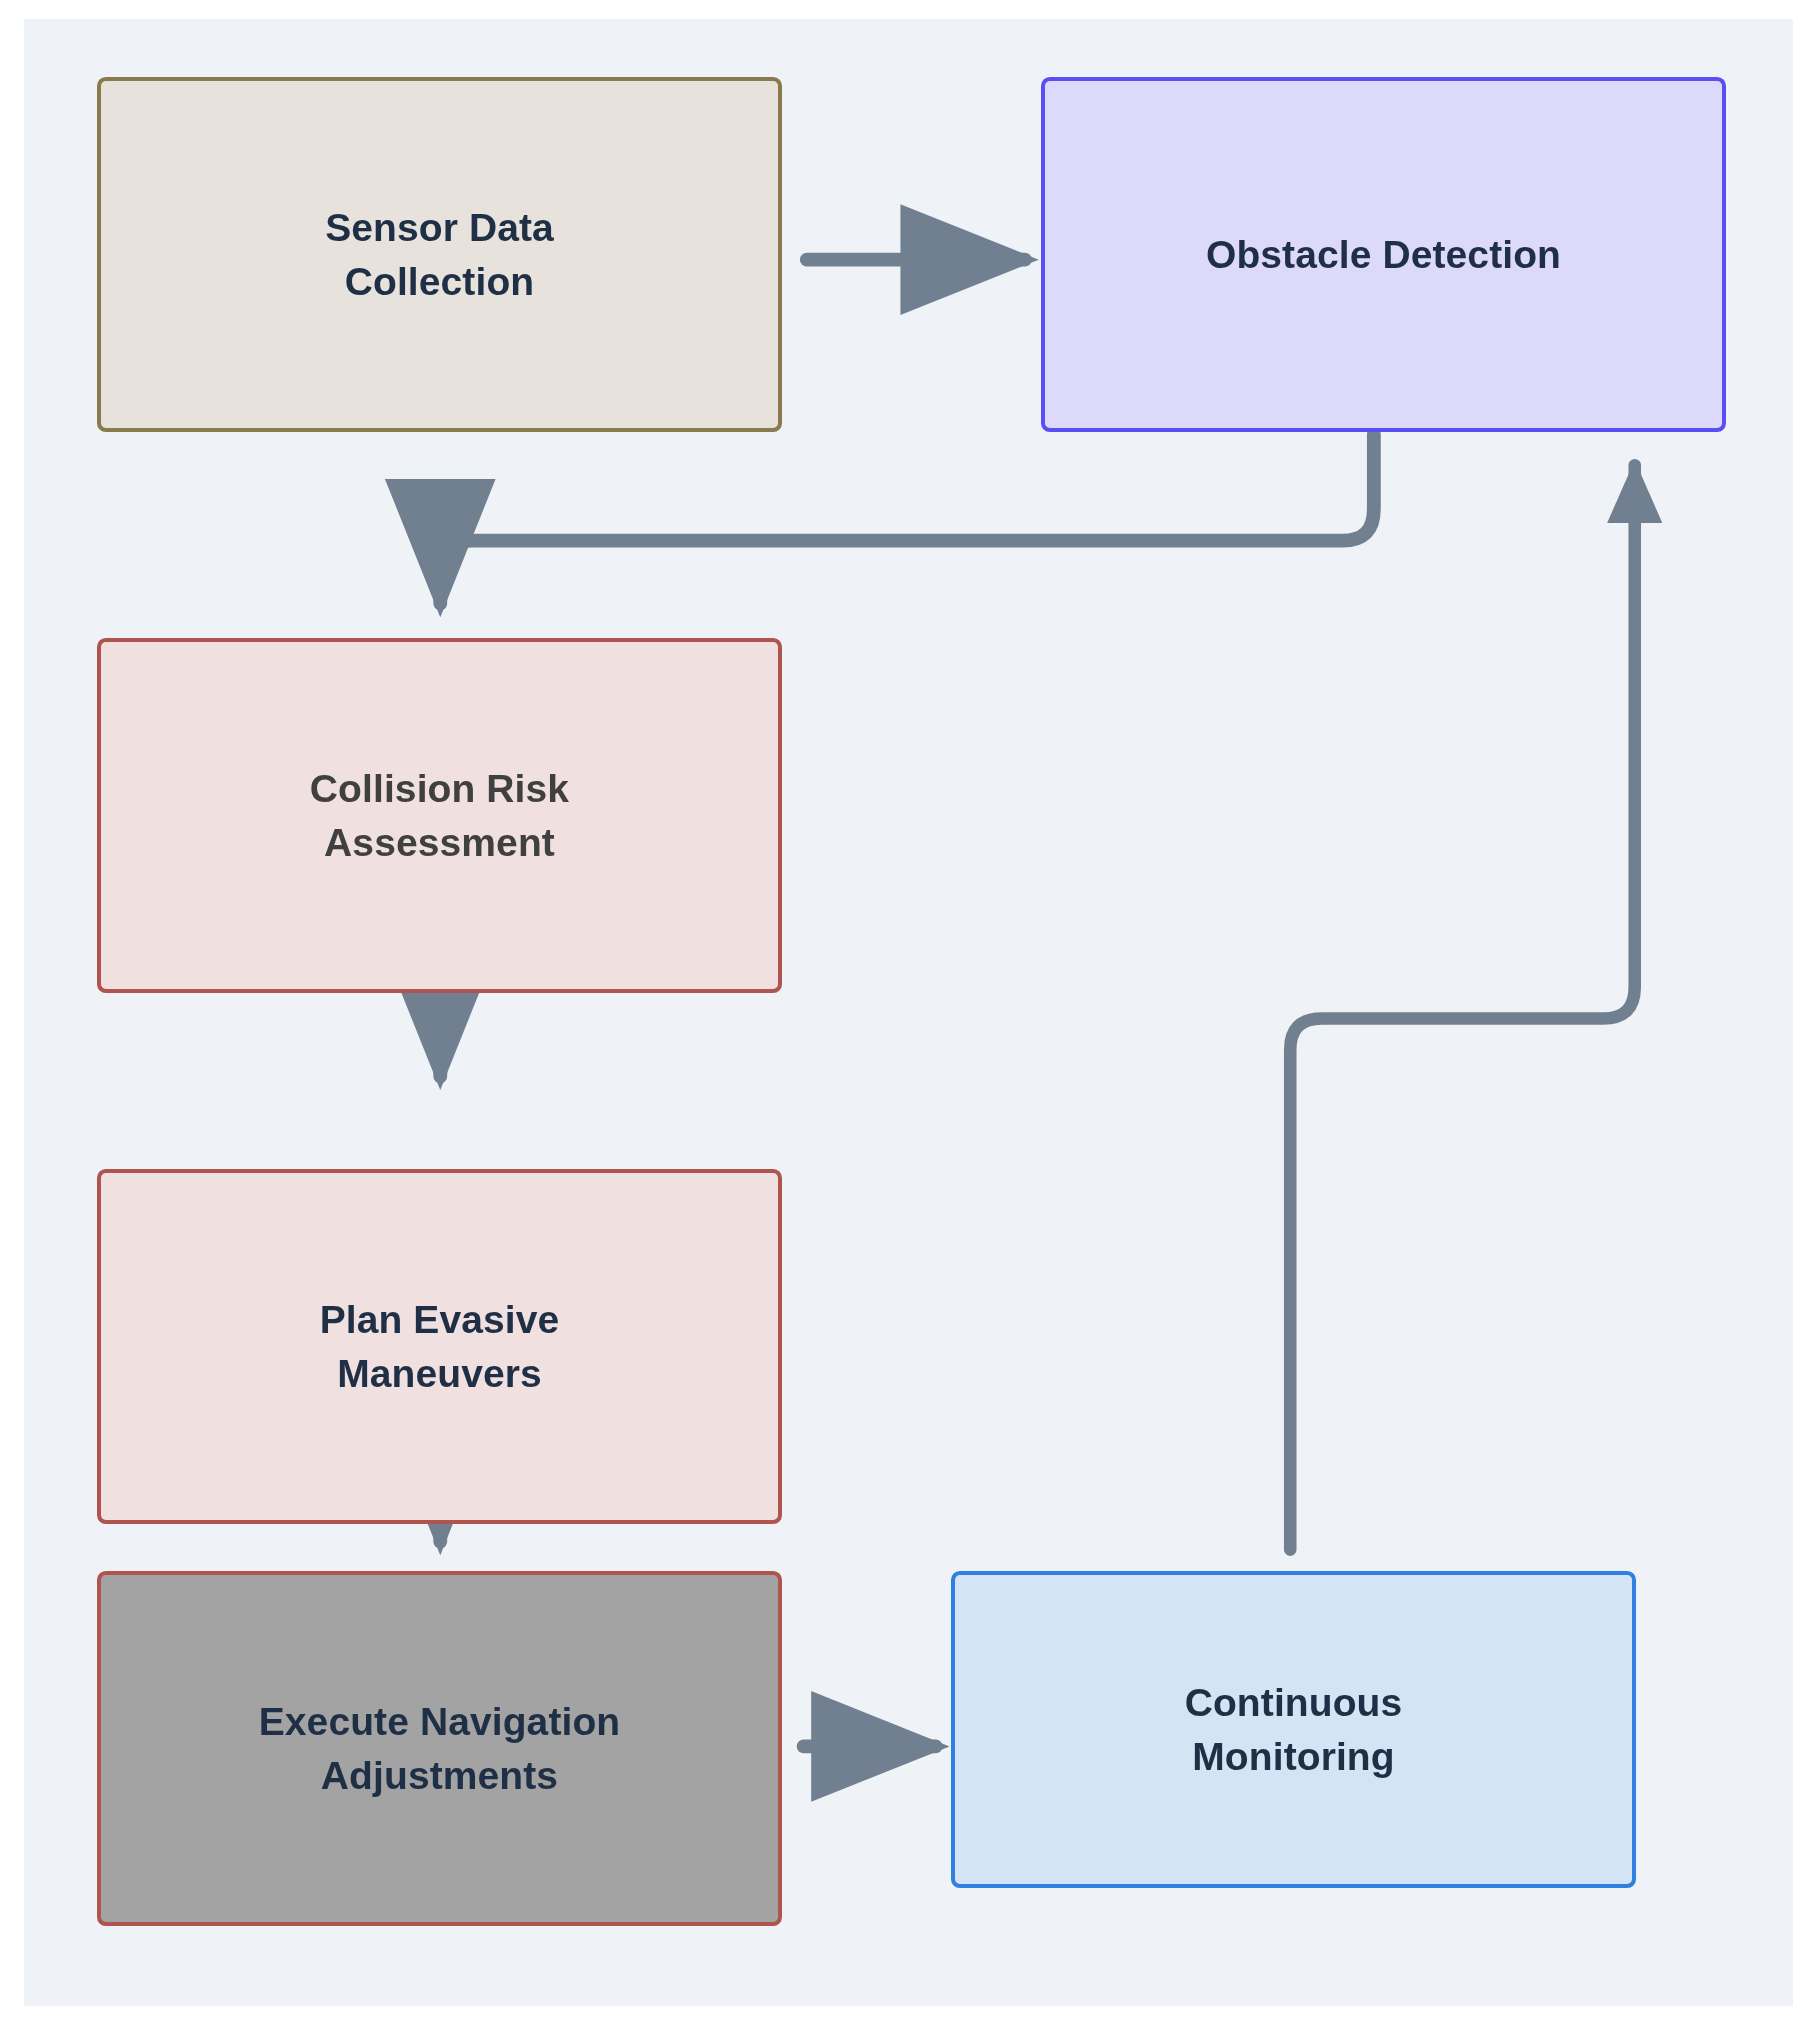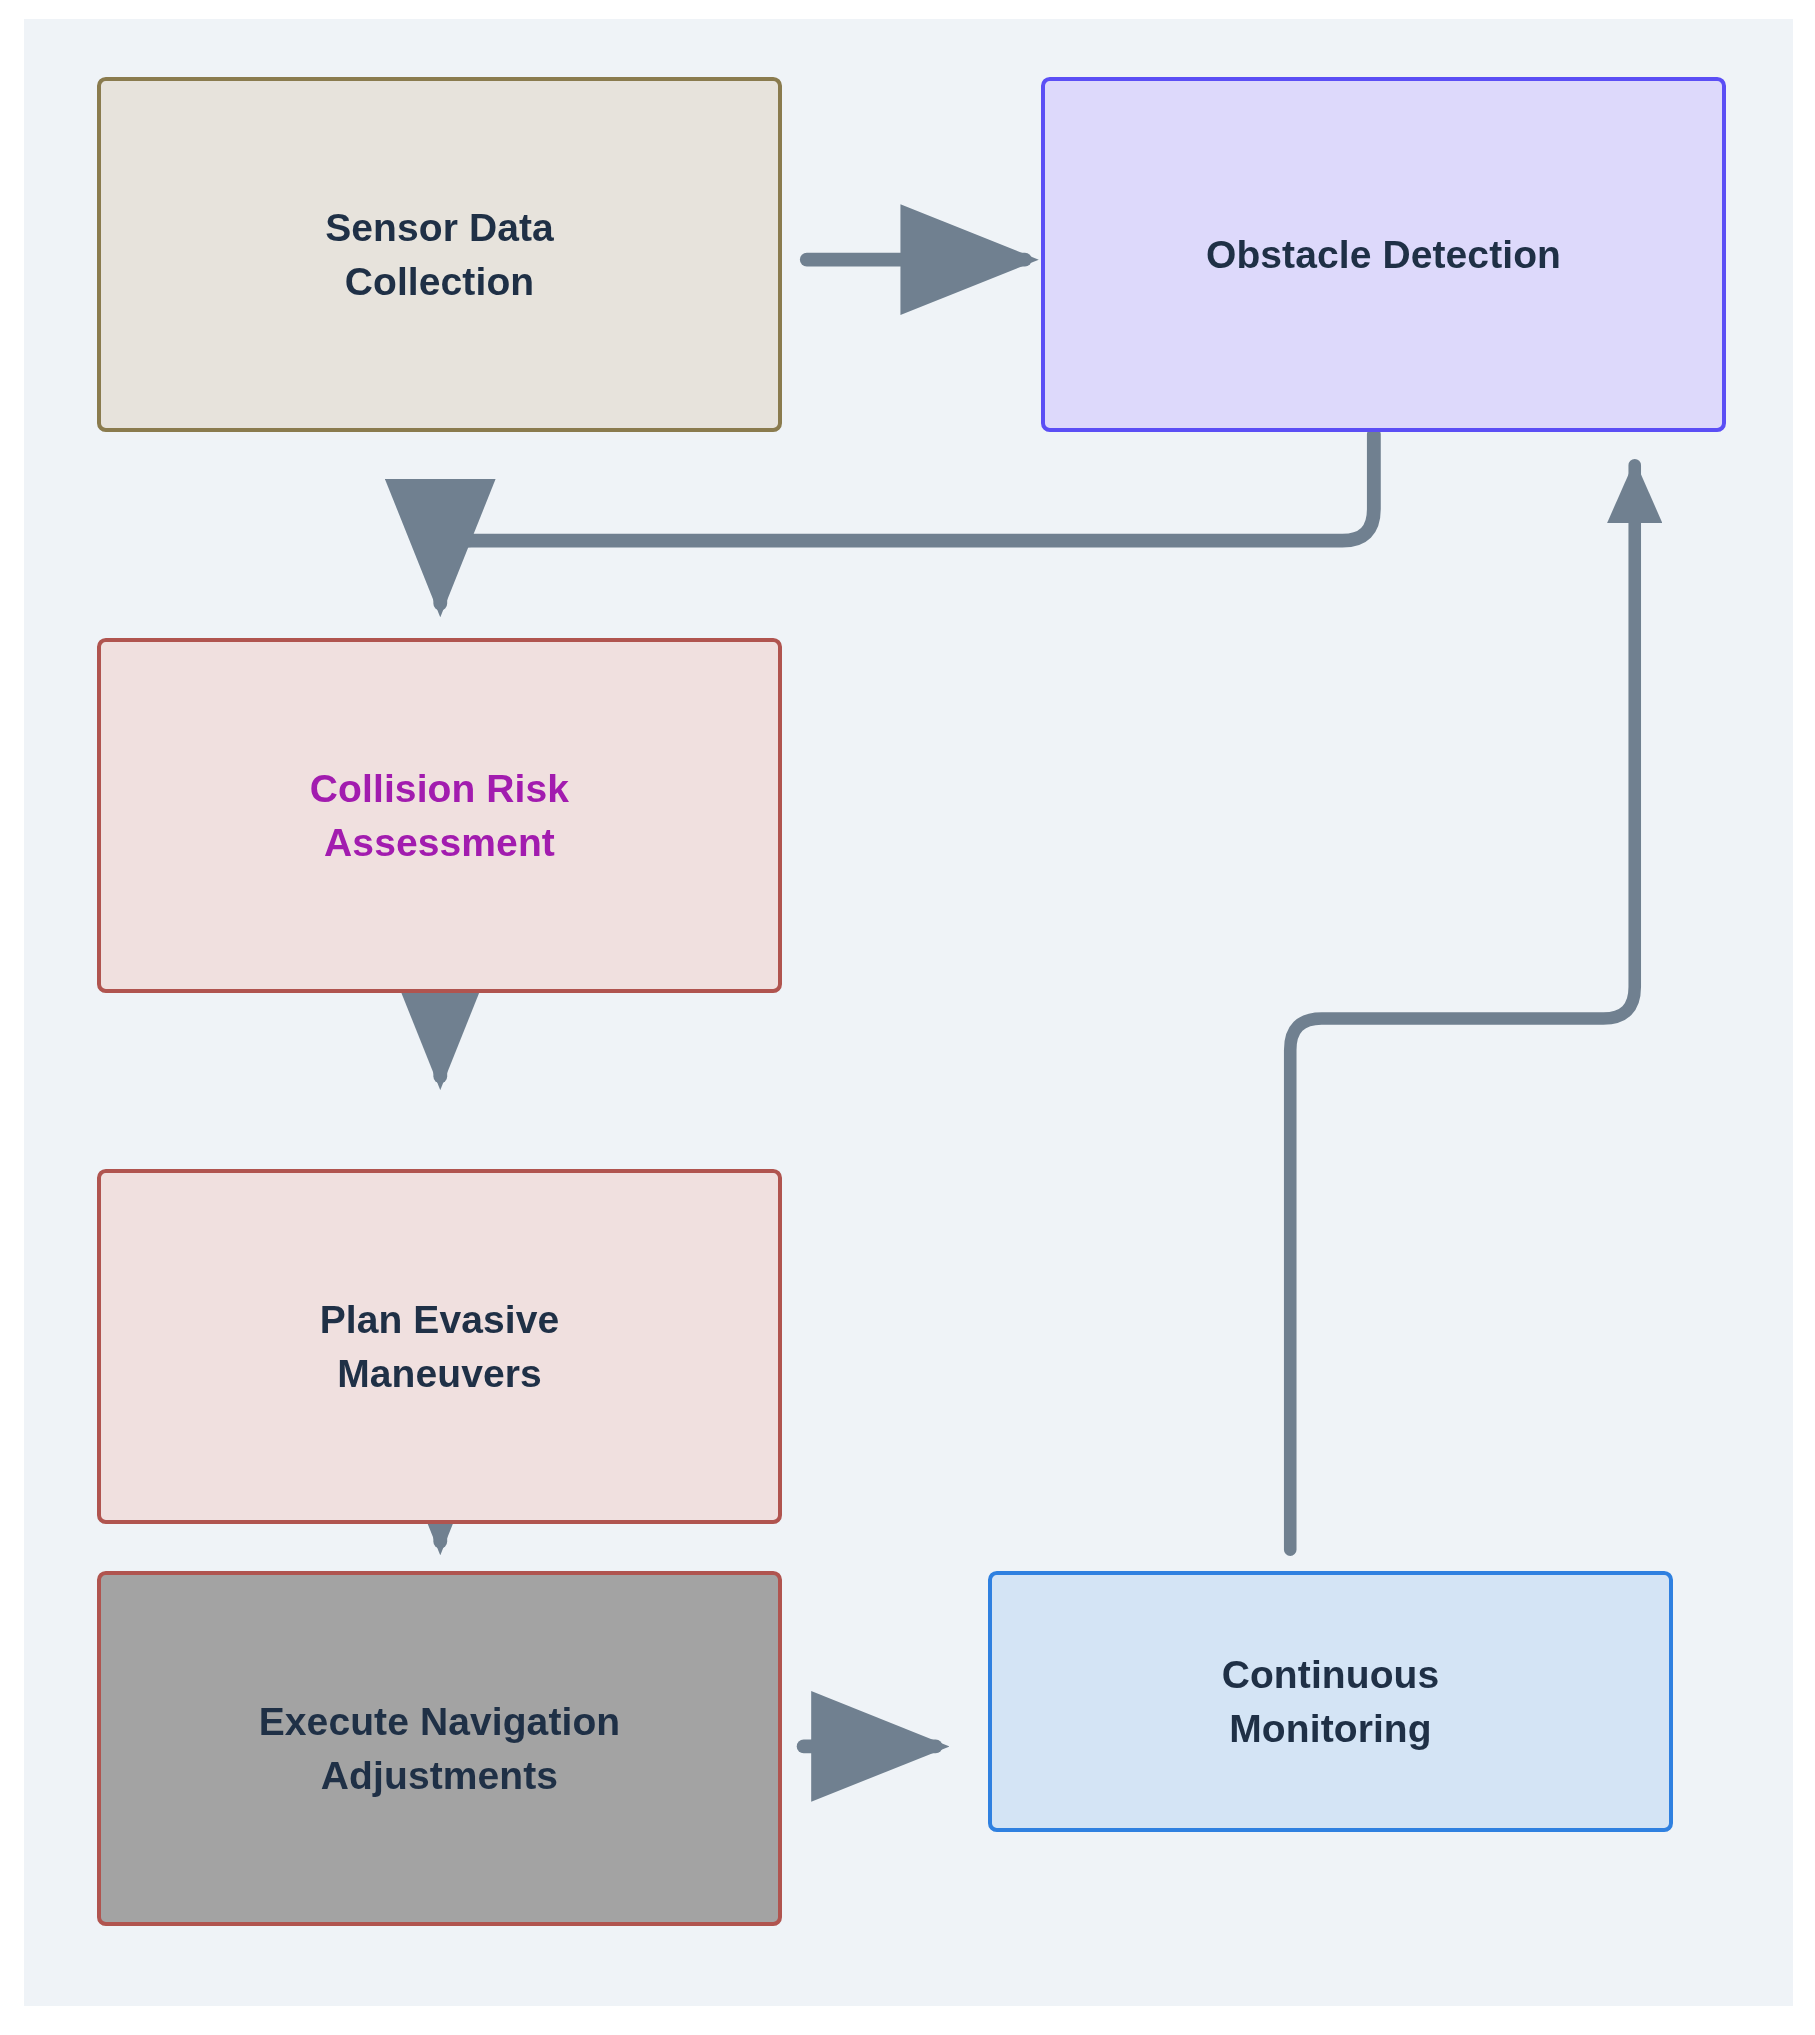--- a/index.html
+++ b/index.html
@@ -71,22 +71,22 @@
   }
   #node-plan-evasive-maneuvers {
     left: 97px;  top: 1169px; width: 685px; height: 355px;
     background: #f0e0df; border-color: #b0544f;
   }
   #node-execute-navigation-adjustments {
     left: 97px;  top: 1571px; width: 685px; height: 355px;
     background: #f0e0df; border-color: #b0544f;
   }
   #node-continuous-monitoring {
-    left: 951px; top: 1571px; width: 685px; height: 261px;
-    background: #d4e4f5; border-color: #2f80e0; margin-left: 37px;
+    left: 951px; top: 1571px; width: 685px; height: 317px;
+    background: #d4e4f5; border-color: #2f80e0;
   }
 </style>
 </head>
 <body>
 
 <div id="diagram-root" style="background: rgb(255, 255, 255);">
 
   <div id="canvas-surface" style="background: rgb(239, 243, 247);"></div>
 
   <svg id="edge-layer" viewBox="0 0 2888 3237" width="1816" height="2035" xmlns="http://www.w3.org/2000/svg">
@@ -137,21 +137,21 @@
   <div class="node" id="node-obstacle-detection" style="background: rgb(221, 217, 251); border-color: rgb(91, 78, 245);">
     <span class="node-label" style="color: rgb(31, 48, 70);">Obstacle Detection</span>
   </div>
 
   <div class="node" id="node-sensor-data-collection" style="background: rgb(231, 227, 220); border-color: rgb(138, 123, 78);">
     <span class="node-label" style="color: rgb(31, 48, 70);">Sensor Data
 Collection</span>
   </div>
 
   <div class="node" id="node-collision-risk-assessment" style="background: rgb(240, 224, 223); border-color: rgb(176, 84, 79);">
-    <span class="node-label" style="color: #a21caf;">Collision Risk
+    <span class="node-label" style="color: #404040;">Collision Risk
 Assessment</span>
   </div>
 
   <div class="node" id="node-plan-evasive-maneuvers" style="background: rgb(240, 224, 223); border-color: rgb(176, 84, 79);">
     <span class="node-label" style="color: rgb(31, 48, 70);">Plan Evasive
 Maneuvers</span>
   </div>
 
   <div class="node" id="node-execute-navigation-adjustments" style="background: #a3a3a3; border-color: rgb(176, 84, 79);">
     <span class="node-label" style="color: rgb(31, 48, 70);">Execute Navigation

